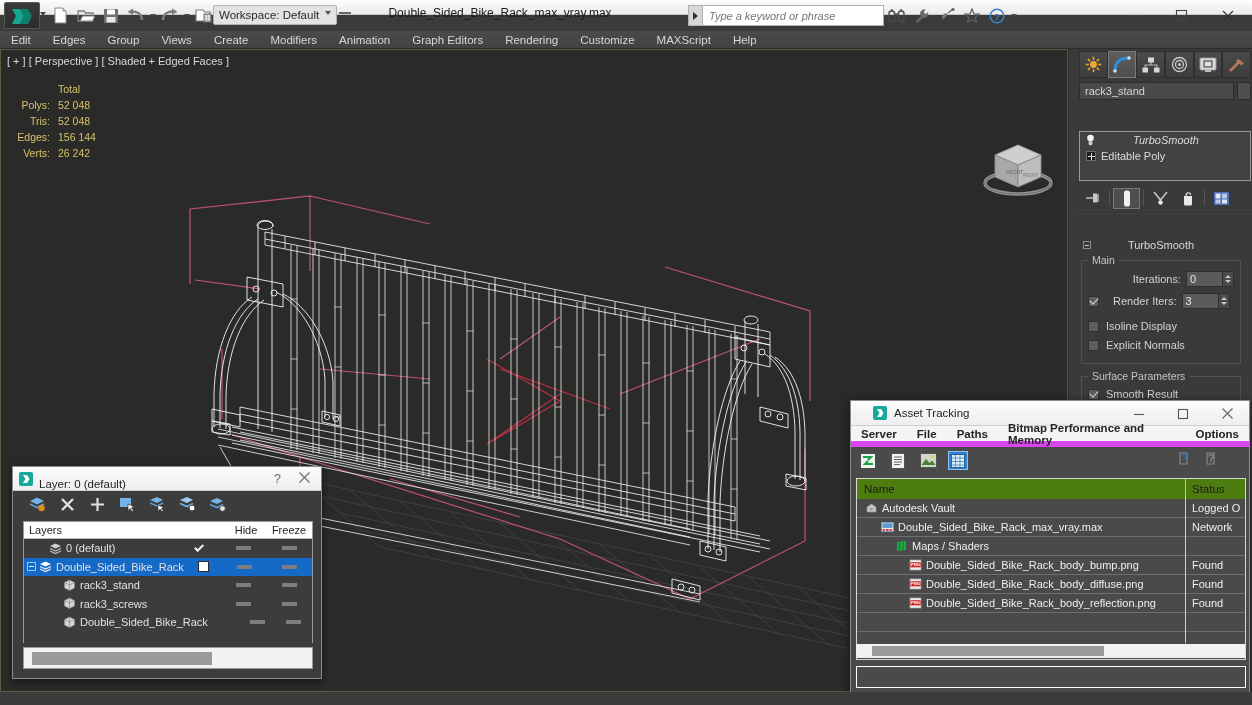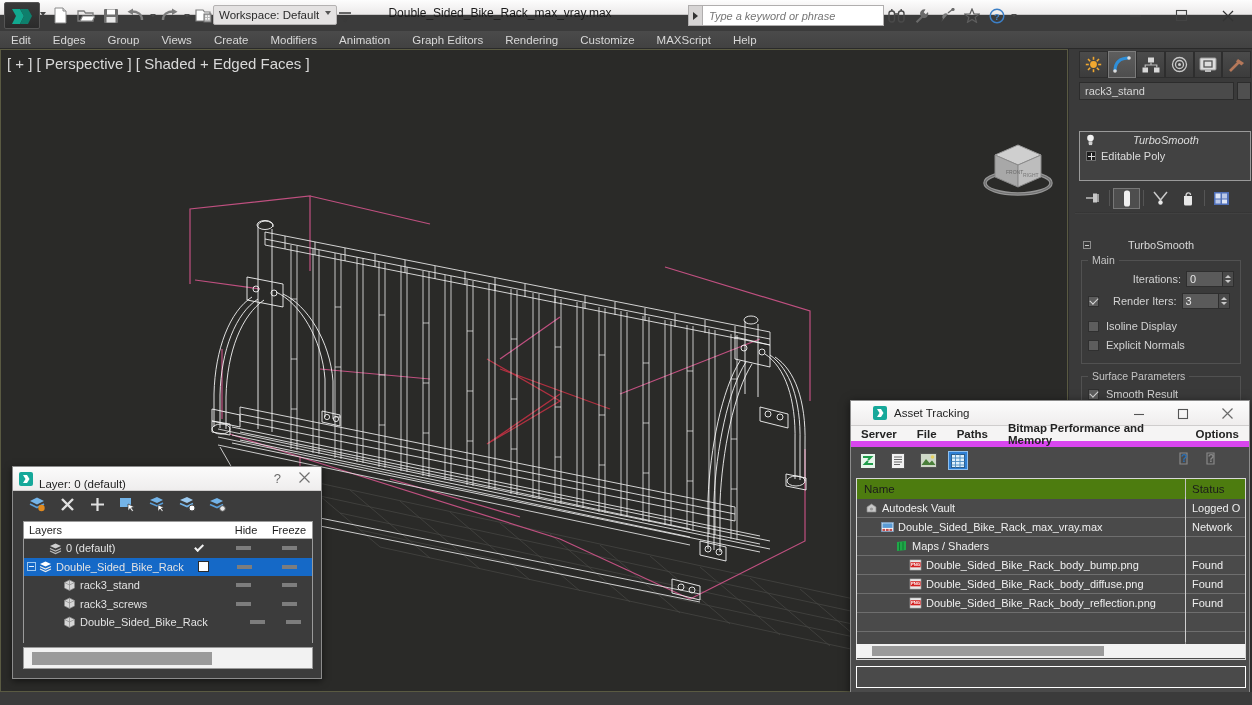--- a/index.html
+++ b/index.html
@@ -45,21 +45,21 @@
 
   
   .menubar { position:absolute; left:0; top:31px; width:1252px; height:18px;
      background:linear-gradient(#4a4a4a,#424242); display:flex; align-items:center;
      border-bottom:1px solid #2a2a2a; }
   .menubar .mi { font-size:11.5px; color:#d8d8d8; padding:0 11px; line-height:18px; cursor:default; }
 
   
   .viewport { position:absolute; left:0; top:49px; width:1068px; height:643px;
      background:#2a2a28; overflow:hidden; }
-  .vplabel { position:absolute; left:7px; top:6px; font-size:15px; color:#d9d9d9; }
+  .vplabel { position:absolute; left:7px; top:6px; font-size:11px; color:#d9d9d9; }
   .stats { position:absolute; left:8px; top:32px; font-size:10.5px; color:#d8c36a; line-height:16px; }
   .stats table { border-collapse:collapse; }
   .stats td { font-size:10.5px; color:#d8c36a; padding:0; line-height:16px; }
   .stats td.lab { text-align:right; padding-right:8px; width:50px; }
   .stats td.hdr { padding-left:0; }
   .vcube { position:absolute; left:975px; top:86px; width:86px; height:70px; }
   .vpborder { position:absolute; left:0; top:0; width:1068px; height:643px;
      border:1px solid #5a5a42; pointer-events:none; }
 
   
@@ -338,20 +338,46 @@
     <div class="mi">Graph Editors</div>
     <div class="mi">Rendering</div>
     <div class="mi">Customize</div>
     <div class="mi">MAXScript</div>
     <div class="mi">Help</div>
   </div>
 
   <div class="viewport">
     <div class="vplabel">[ + ] [ Perspective ] [ Shaded + Edged Faces ]</div>
 
+    <div class="stats">
+      <table>
+        <tbody>
+            <tr>
+              <td class="lab"></td>
+              <td class="hdr">Total</td>
+            </tr>
+        <tr>
+              <td class="lab">Polys:</td>
+            <td>52 048</td>
+            </tr>
+        <tr>
+              <td class="lab">Tris:</td>
+            <td>52 048</td>
+            </tr>
+        <tr>
+              <td class="lab">Edges:</td>
+            <td>156 144</td>
+            </tr>
+        <tr>
+              <td class="lab">Verts:</td>
+            <td>26 242</td>
+            </tr>
+      </tbody>
+        </table>
+    </div>
 
     <svg width="1068" height="643" style="position:absolute;left:0;top:0;">
       <defs>
         <g id="gridg"></g>
       </defs>
 
       <g stroke="#4a4a48" stroke-width="0.7" fill="none" opacity="0.95">
         <path d="M300 430 L900 560"></path>
           <path d="M320 447 L920 577"></path>
         <path d="M340 464 L940 594"></path>

